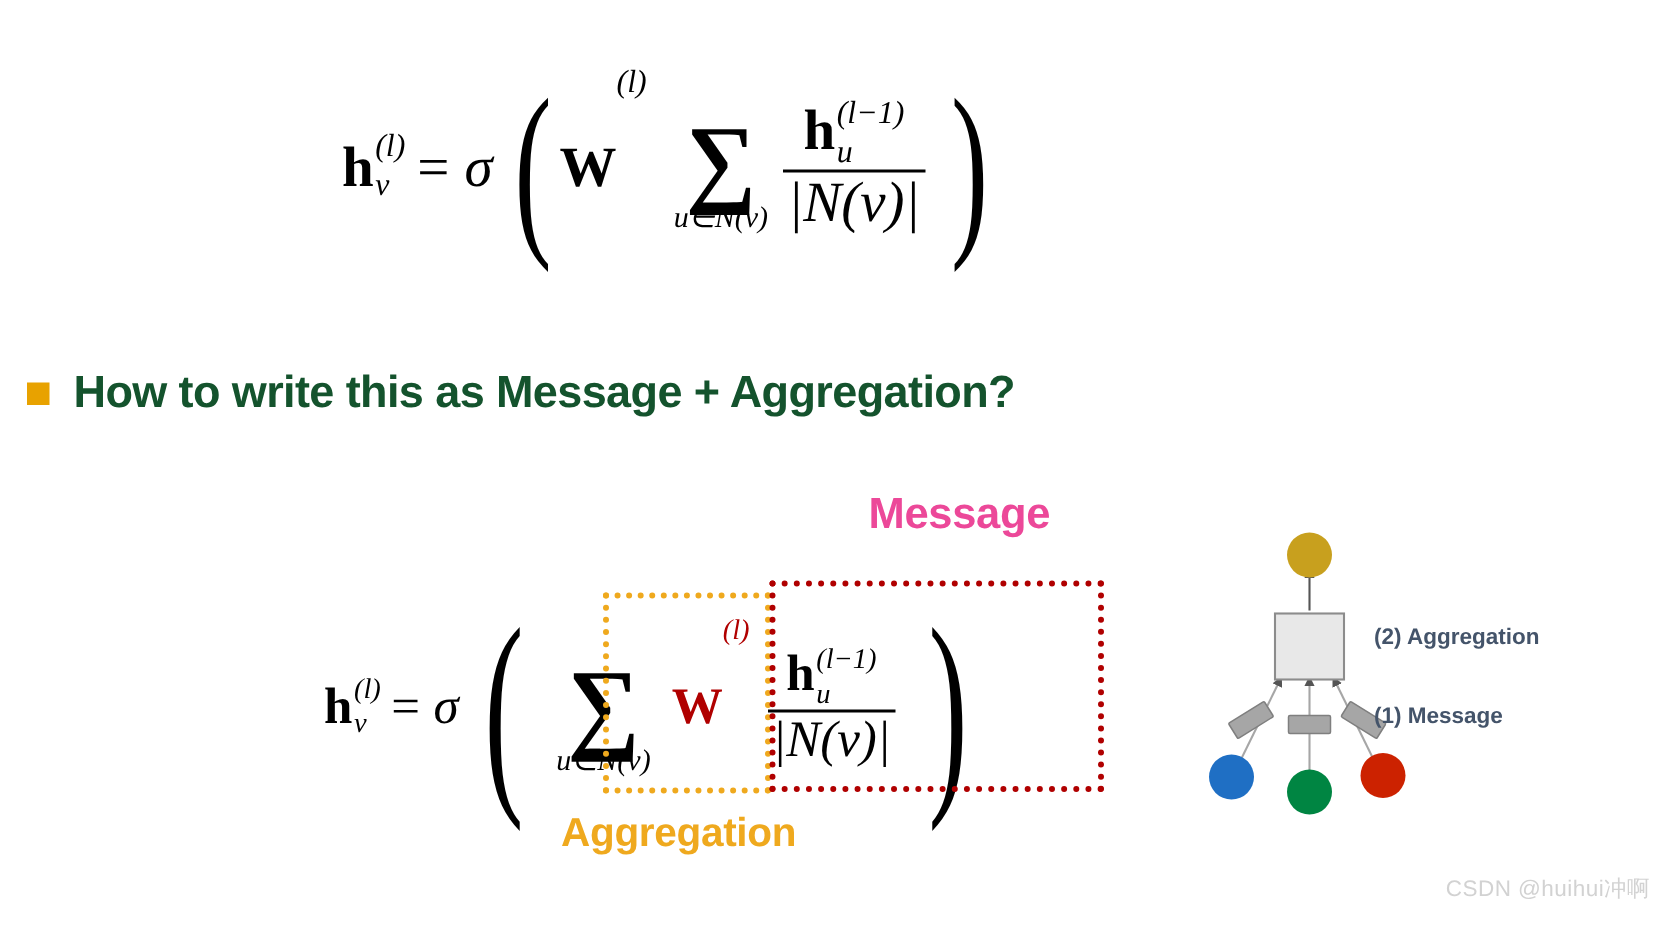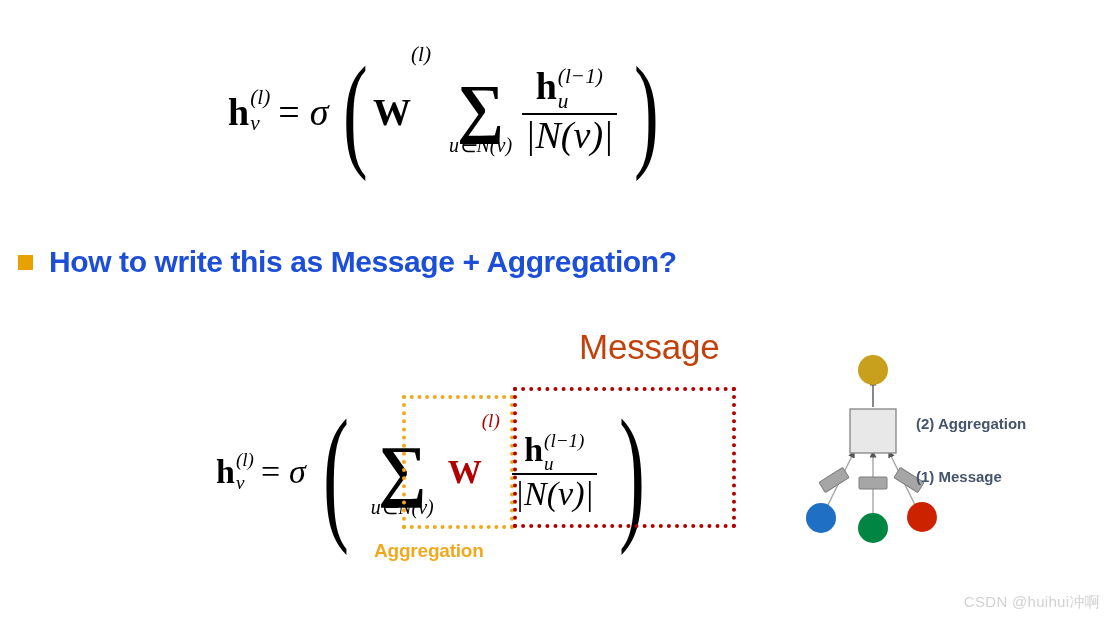--- a/index.html
+++ b/index.html
@@ -104,21 +104,21 @@
     height: 15px;
     background: #E8A200;
     margin-right: 16px;
     flex: none;
   }
   #bullet-row .bullet-text {
     font-family: "Liberation Sans", sans-serif;
     font-weight: bold;
     font-size: 30px;
     letter-spacing: -0.4px;
-    color: #1d4ed8;
+    color: #14532d;
     white-space: nowrap;
   }
 
   
   #formula-bottom {
     position: absolute;
     left: 216px;
     top: 386px;
     font-size: 34px;
   }
@@ -144,32 +144,32 @@
     height: 141px;
     border: 4px dotted #B00000;
   }
 
   
   #label-message {
     position: absolute;
     left: 579px;
     top: 327px;
     font-family: "Liberation Sans", sans-serif;
-    font-weight: normal;
-    font-size: 35px;
-    color: #c2410c;
+    font-weight: bold;
+    font-size: 29px;
+    color: #ec4899;
     letter-spacing: -0.2px;
   }
   #label-aggregation {
     position: absolute;
     left: 374px;
     top: 540px;
     font-family: "Liberation Sans", sans-serif;
     font-weight: bold;
-    font-size: 19px;
+    font-size: 27px;
     color: #EFA91E;
     letter-spacing: -0.2px;
   }
 
   
   #graph-diagram {
     position: absolute;
     left: 788px;
     top: 344px;
     width: 300px;
@@ -180,21 +180,21 @@
     font-family: "Liberation Sans", sans-serif;
     font-weight: bold;
     font-size: 15px;
     fill: #44546A;
   }
 
   
   #watermark {
     position: absolute;
     right: 16px;
-    bottom: 6px;
+    bottom: 16px;
     font-family: "Liberation Sans", sans-serif;
     font-size: 15px;
     color: #D2D2D2;
     letter-spacing: 0.3px;
   }
 </style>
 </head>
 <body>
 
 <div class="math" id="formula-top">

